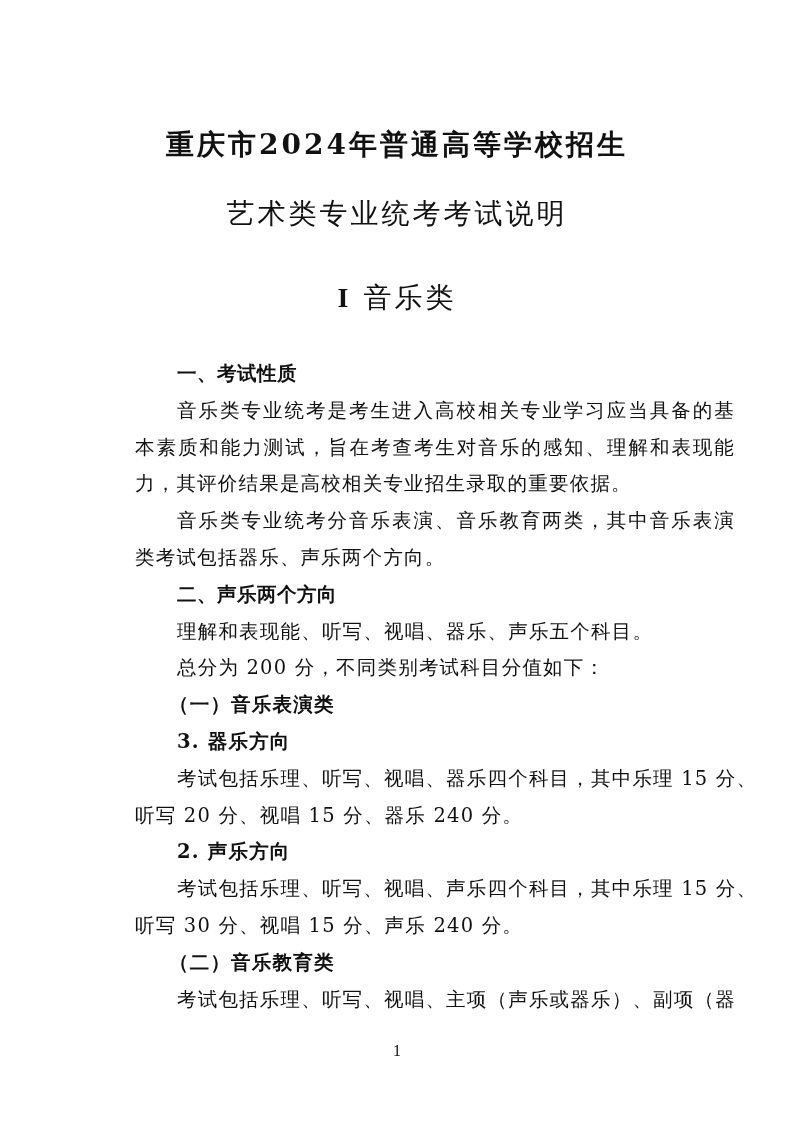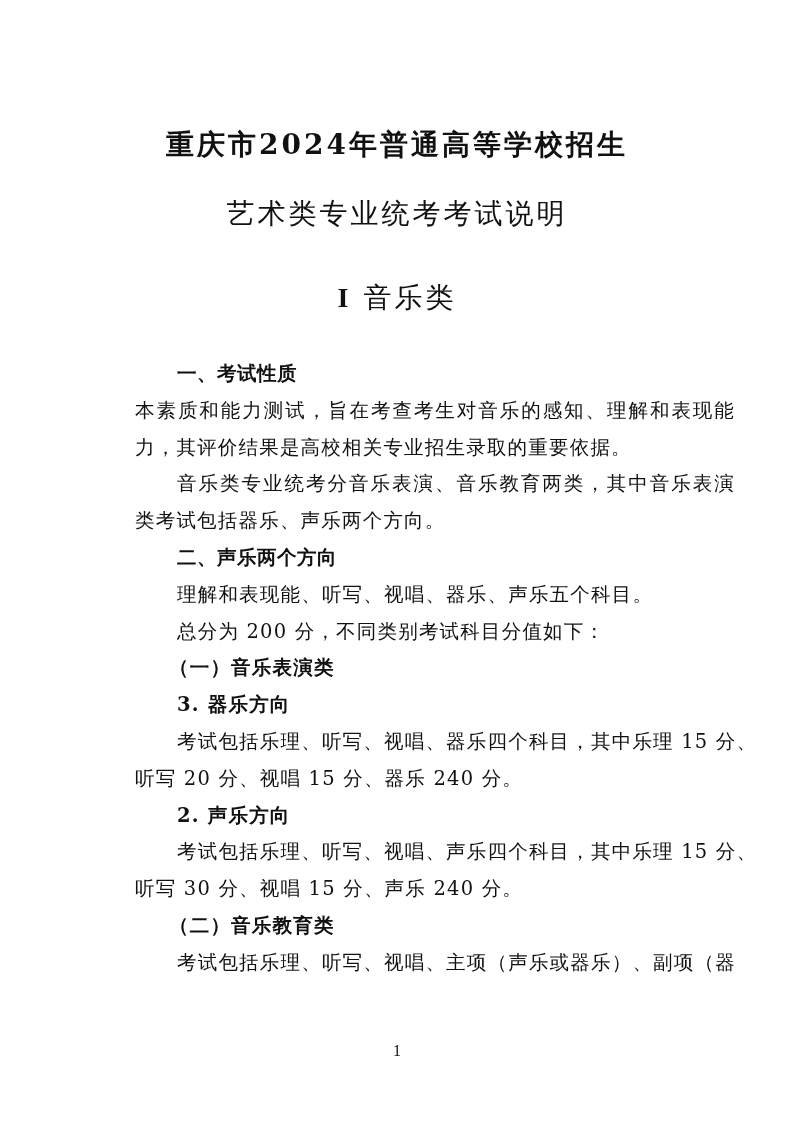--- a/index.html
+++ b/index.html
@@ -22,20 +22,21 @@
 <body>
 
 <div class="title t1">重庆市2024年普通高等学校招生</div>
 <div class="title t2">艺术类专业统考考试说明</div>
 <div class="title t3">
   <span class="roman">I</span><span class="txt">音乐类</span>
 </div>
 
 <div class="content">
   <div class="line heading indent">一、考试性质</div>
+  <div class="line indent justify">音乐类专业统考是考生进入高校相关专业学习应当具备的基</div>
   <div class="line justify">本素质和能力测试，旨在考查考生对音乐的感知、理解和表现能</div>
   <div class="line">力，其评价结果是高校相关专业招生录取的重要依据。</div>
   <div class="line indent justify">音乐类专业统考分音乐表演、音乐教育两类，其中音乐表演</div>
   <div class="line">类考试包括器乐、声乐两个方向。</div>
 
   <div class="line heading indent">二、声乐两个方向</div>
   <div class="line indent">理解和表现能、听写、视唱、器乐、声乐五个科目。</div>
   <div class="line indent">总分为 200 分，不同类别考试科目分值如下：</div>
 
   <div class="line sub" style="padding-left:34px">（一）音乐表演类</div>

